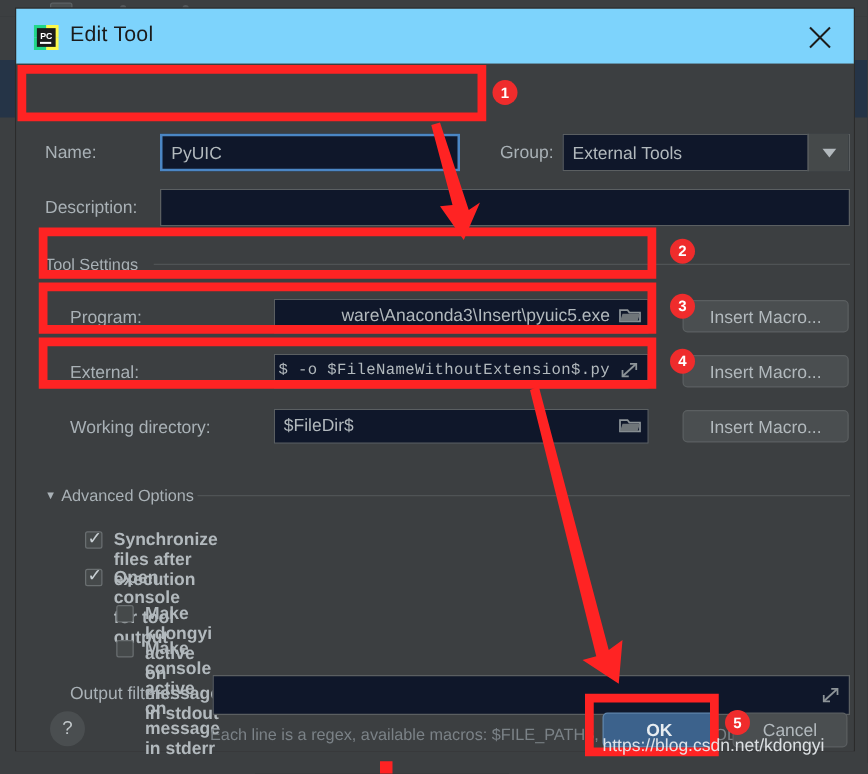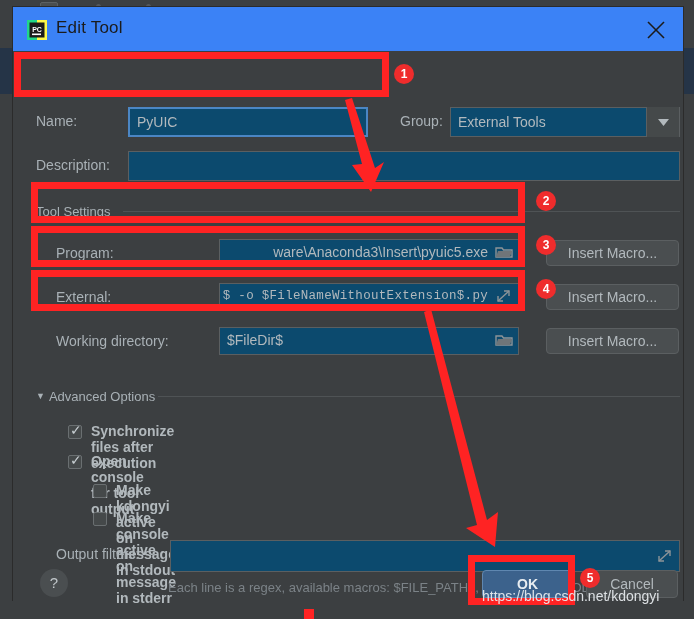--- a/index.html
+++ b/index.html
@@ -17,30 +17,30 @@
   .bg-topbar .gtdot { position:absolute; top:4px; width:5px; height:5px; border-radius:50%; background:#54585b; }
   .bg-left { position:absolute; left:0; top:13px; width:12px; height:606px; background:#3c3f41; }
   .bg-left-navy { position:absolute; left:0; top:48px; width:12px; height:46px; background:#253447; }
   .bg-right { position:absolute; left:684px; top:13px; width:10px; height:606px; background:#3c3f41; }
   .bg-right-navy { position:absolute; left:684px; top:48px; width:10px; height:46px; background:#253447; }
   .bg-bottom { position:absolute; left:0; top:600px; width:694px; height:19px; background:#3c3f41; }
 
   
   .dialog { position:absolute; left:12px; top:6px; width:672px; height:595px; background:#3c3f41;
             border:1px solid #2b2b2b; }
-  .titlebar { position:relative; height:44px; background:#3b82f6; }
+  .titlebar { position:relative; height:44px; background:#7dd3fc; }
   .titlebar .pc-icon { position:absolute; left:14px; top:13px; width:20px; height:20px; }
   .titlebar .title { position:absolute; left:43px; top:11px; font-size:17px; color:#1b1b1b; letter-spacing:.2px; }
   .titlebar .closebtn { position:absolute; right:14px; top:10px; width:26px; height:26px; cursor:pointer; }
   .titlebar .closebtn svg { display:block; }
 
   .body { position:relative; height:550px; background:#3c3f41; }
 
   .lbl { position:absolute; color:#a9b1b6; font-size:14px; }
-  .field { position:absolute; background:#0c4a6e; border:1px solid #5b5f61; }
+  .field { position:absolute; background:#0f172a; border:1px solid #5b5f61; }
   .field .val { position:absolute; left:7px; top:4px; color:#b2b9bd; font-size:14px;
                 white-space:nowrap; overflow:hidden; }
   .field .val.mono { font-family:"Liberation Mono", monospace; font-size:12.5px; top:5px; letter-spacing:.3px; }
   .field .val.right { left:auto; right:30px; }
 
   .icon-btn { position:absolute; right:4px; top:3px; width:20px; height:18px; cursor:pointer; }
 
   .sect { position:absolute; color:#a9b1b6; font-size:13px; }
   .sect-line { position:absolute; height:1px; background:#4f5355; }
 

